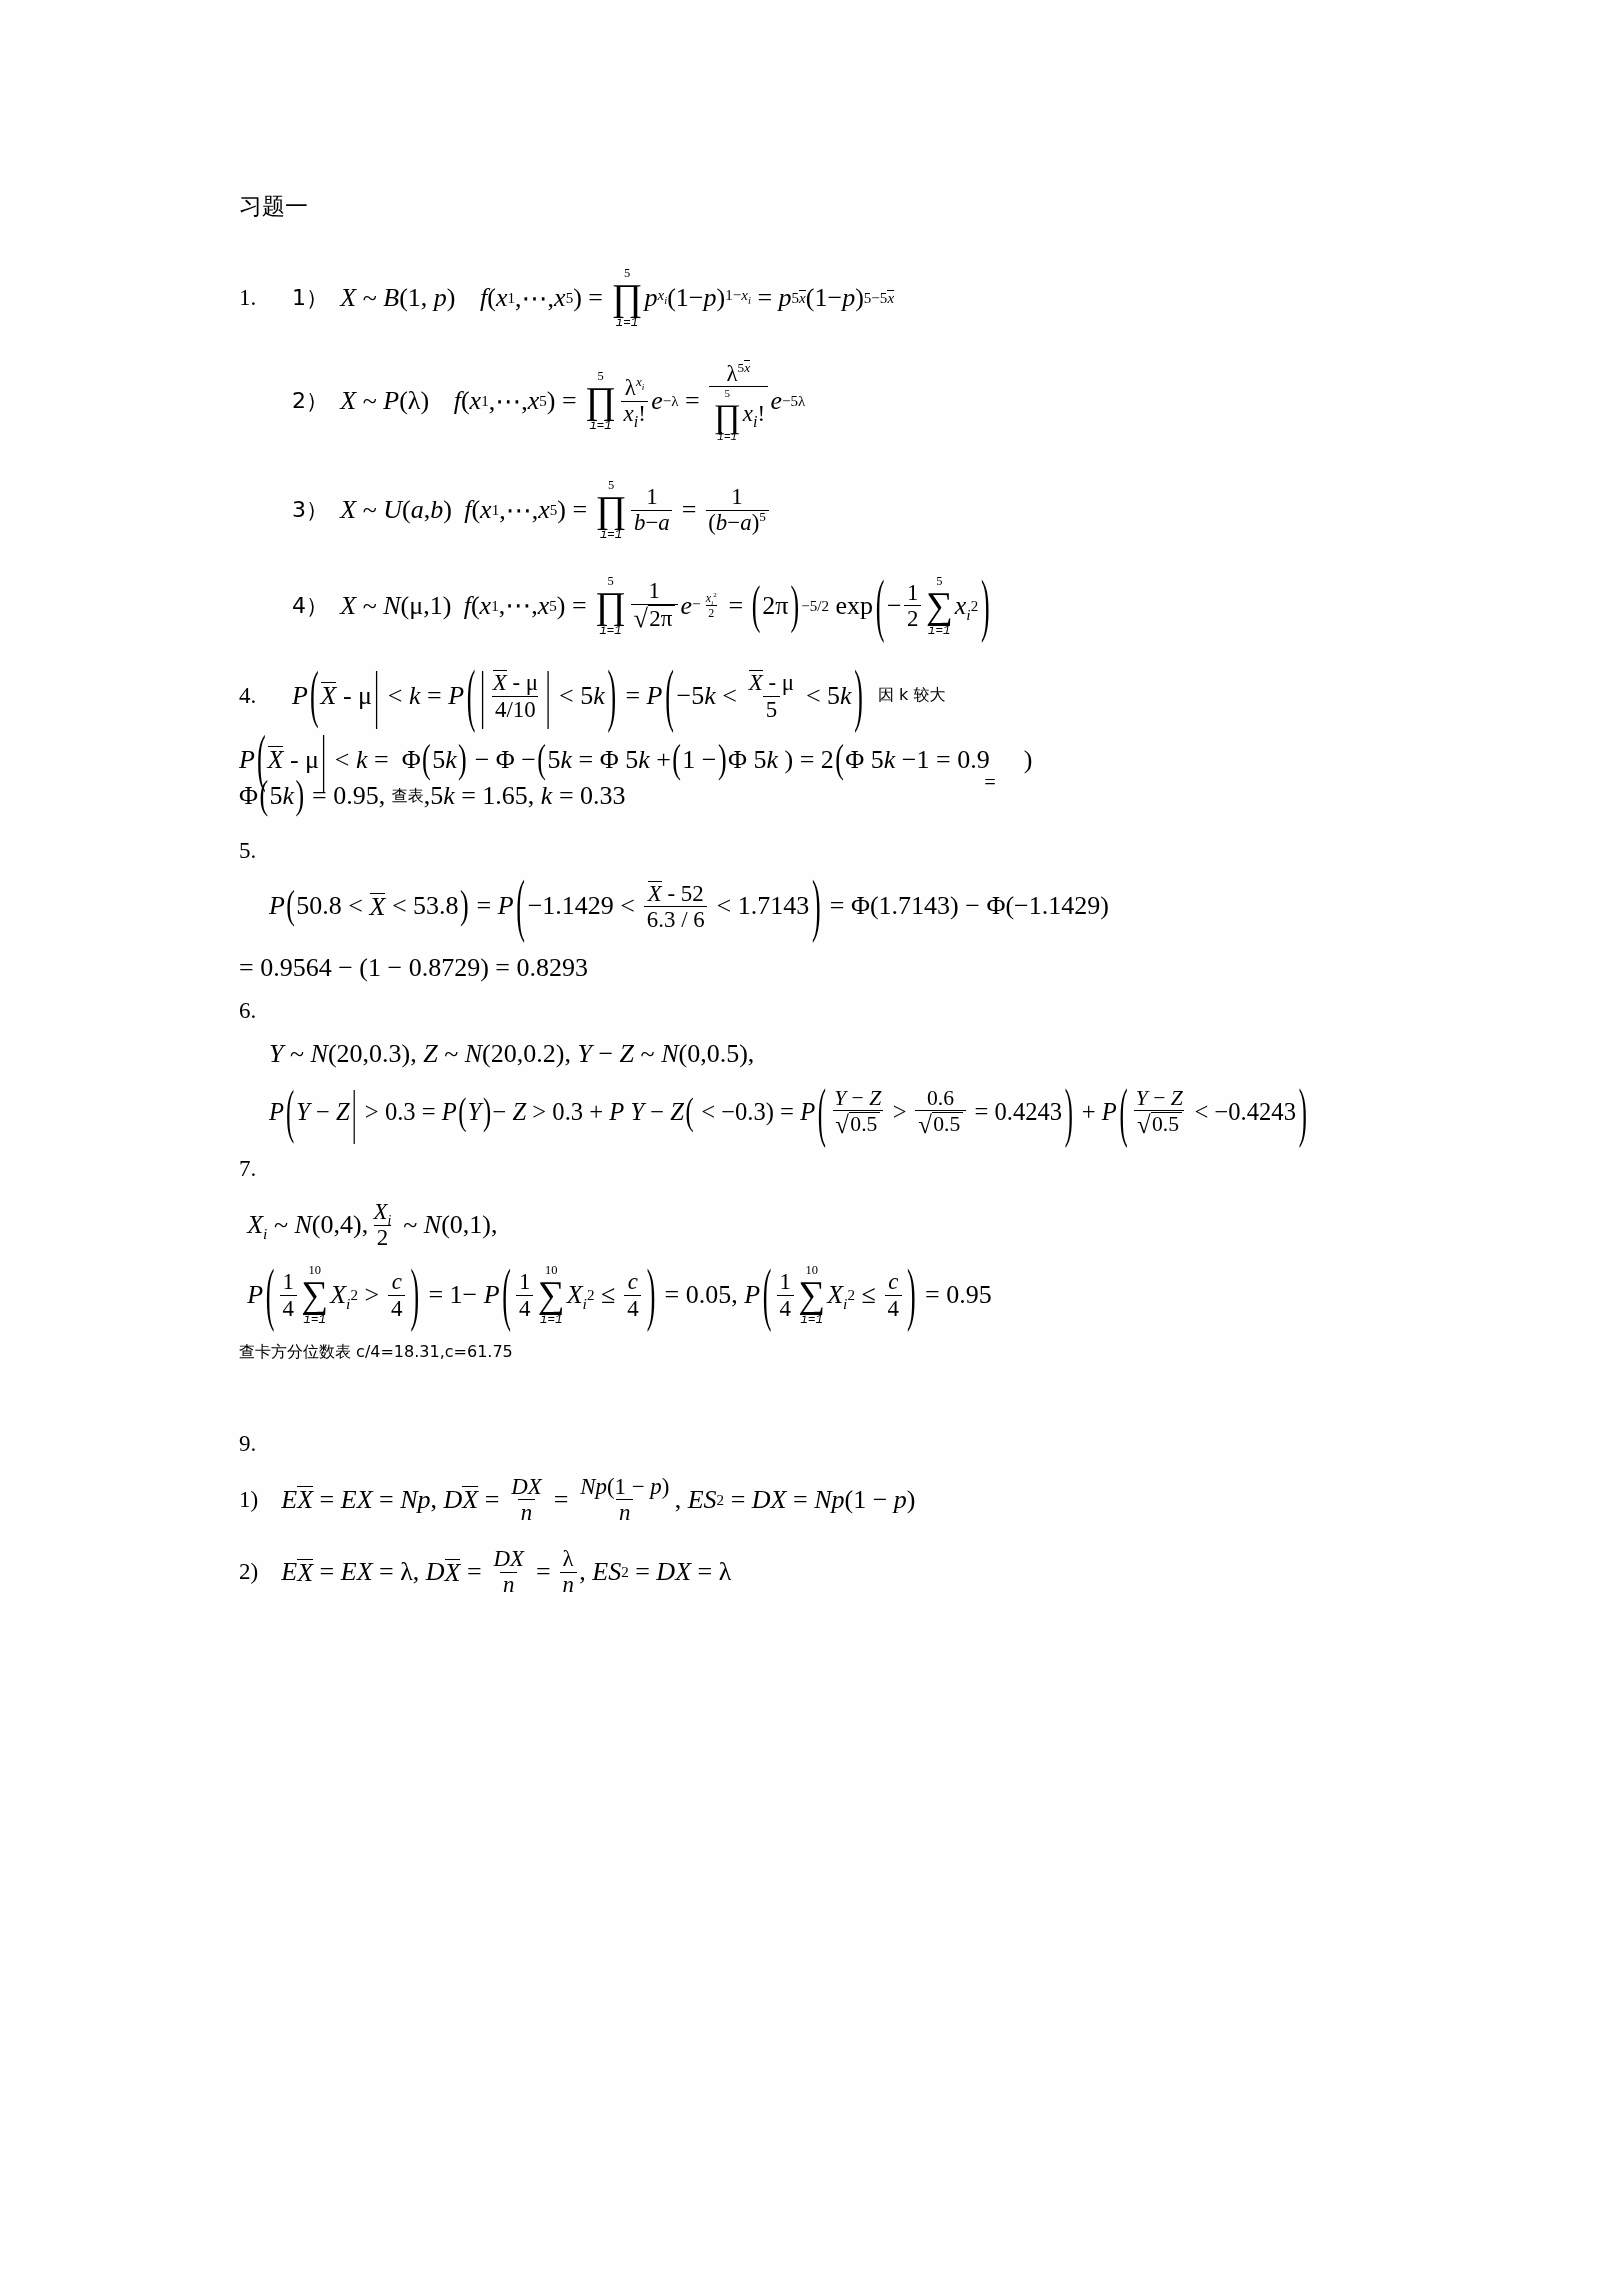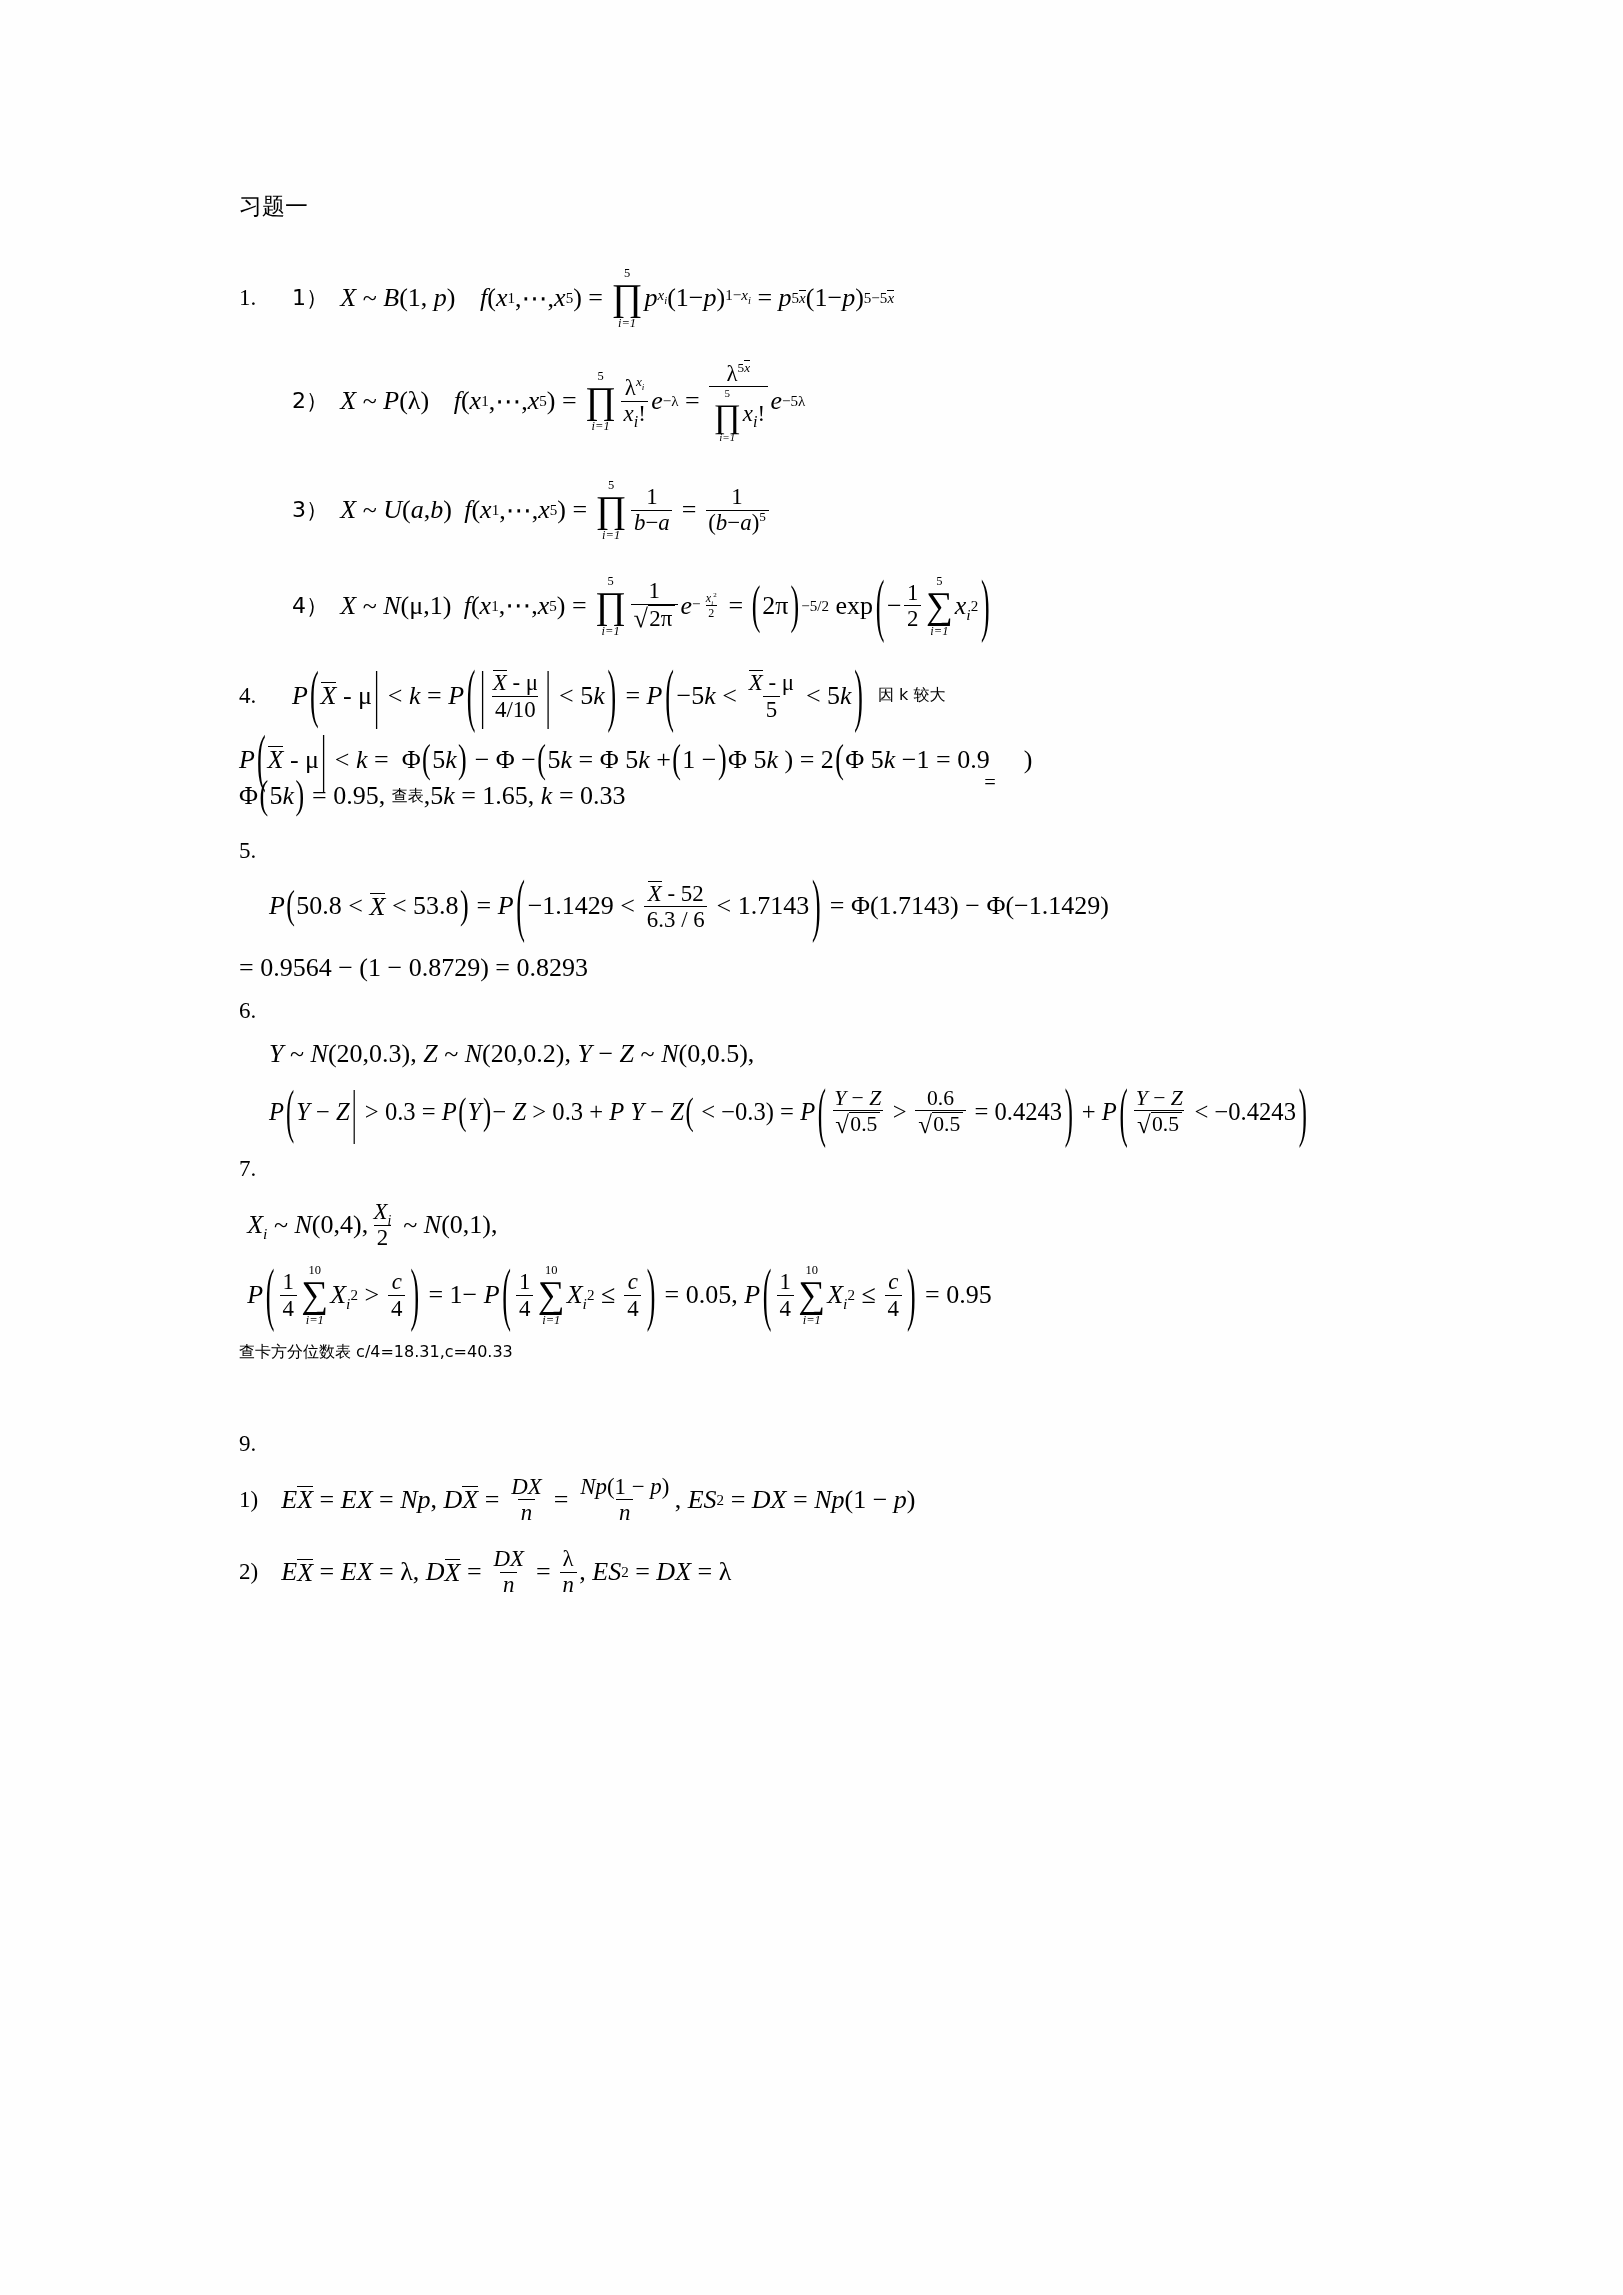--- a/index.html
+++ b/index.html
@@ -88,20 +88,21 @@
     vertical-align: middle;
     margin: 0 2px;
     line-height: 1;
   }
   .bigop .sym {
     font-size: 1.45em;
   }
   .bigop .lim {
     font-size: 0.48em;
     font-style: italic;
+    font-family: Liberation Mono, monospace;
   }
   .bigop .limtop {
     font-size: 0.48em;
   }
   sup, sub {
     font-size: 0.58em;
     line-height: 0;
   }
   .ovl {
     display: inline-block;
@@ -467,21 +468,21 @@
           <span class="frac">
               <span class="nm"><span class="it">c</span></span>
               <span class="den">4</span>
             </span>
           <span class="paren2">)</span>&nbsp;=&nbsp;0.95
         </span>
       </span>
     </div>
 
     <div class="blk" style="margin-bottom:68px;">
-      <span class="cjk">查卡方分位数表  c/4=18.31,c=40.33</span>
+      <span class="cjk">查卡方分位数表  c/4=18.31,c=61.75</span>
     </div>
 
     <div style="margin-bottom:18px;">
       <span class="num">9.</span>
     </div>
 
     <div class="blk" style="margin-bottom:22px;">
       <span class="mathline" style="display:flex;">
         <span class="num">1)</span>
         <span class="spacer"></span>

